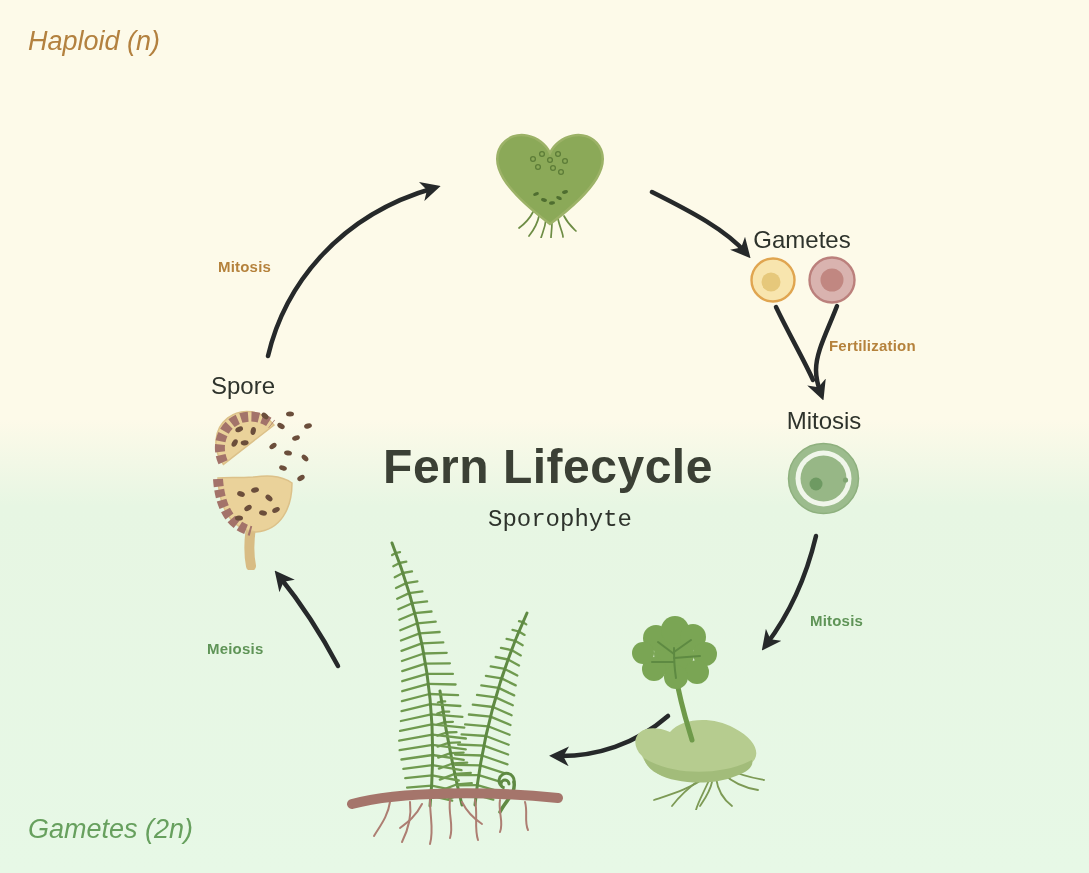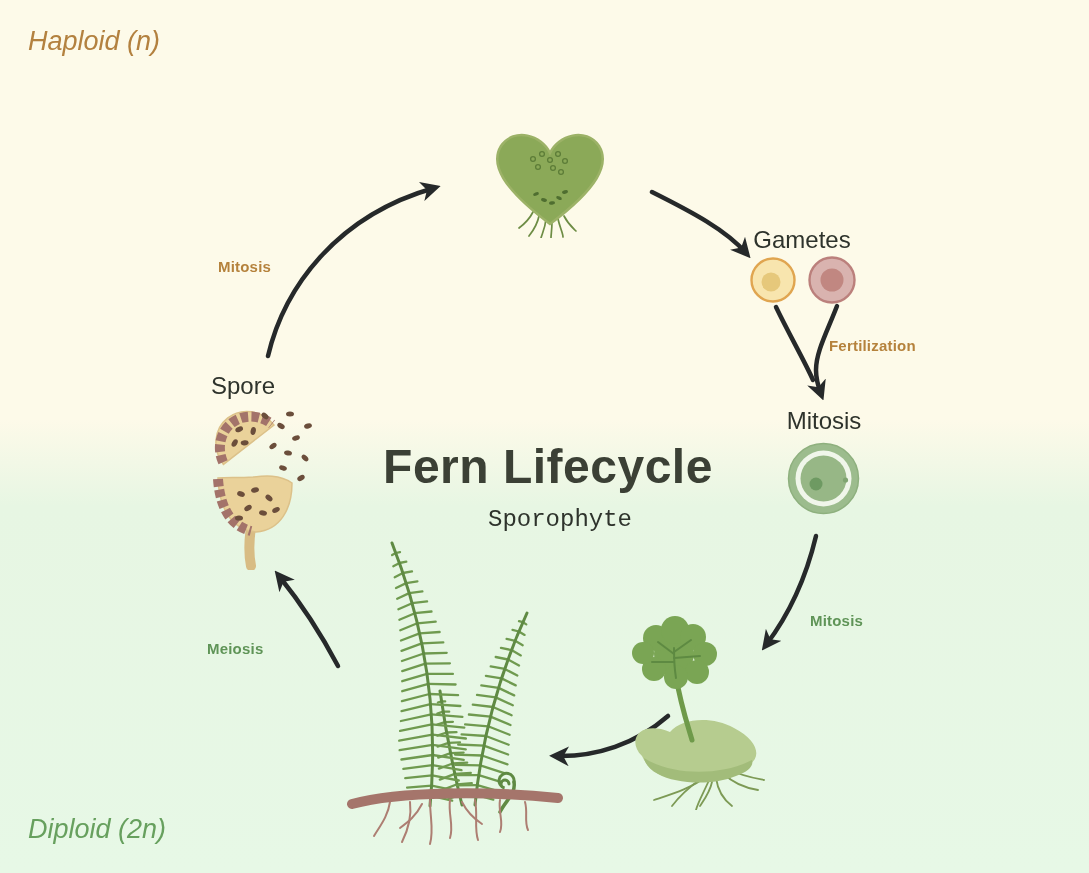--- a/index.html
+++ b/index.html
@@ -300,21 +300,21 @@
     <g fill="none" stroke="#5e8a42" stroke-width="2" stroke-linecap="round">
       <path d="M64,68 C62,56 62,48 62,38"></path>
       <path d="M62,44 L46,32"></path>
       <path d="M62,42 L79,30"></path>
       <path d="M62,48 L88,46"></path>
       <path d="M62,52 L40,52"></path>
     </g>
   </svg>
 
   <div class="abs phase-label haploid" style="left:28px;top:26px;">Haploid (n)</div>
-  <div class="abs phase-label diploid" style="left:28px;top:814px;">Diploid (2n)</div>
+  <div class="abs phase-label diploid" style="left:28px;top:814px;">Gametes (2n)</div>
 
   <div class="abs title centered" style="left:548px;top:404px;margin-top:35px;">Fern Lifecycle</div>
 
   <div class="abs stage-label centered" style="left:802px;top:226px;">Gametes</div>
   <div class="abs stage-label centered" style="left:824px;top:407px;">Mitosis</div>
   <div class="abs stage-label centered" style="left:560px;top:506px;font-family:Liberation Mono, monospace;">Sporophyte</div>
   <div class="abs stage-label centered" style="left:243px;top:372px;">Spore</div>
 
   <div class="abs process-label brown" style="left:218px;top:258px;">Mitosis</div>
   <div class="abs process-label brown" style="left:829px;top:337px;">Fertilization</div>

